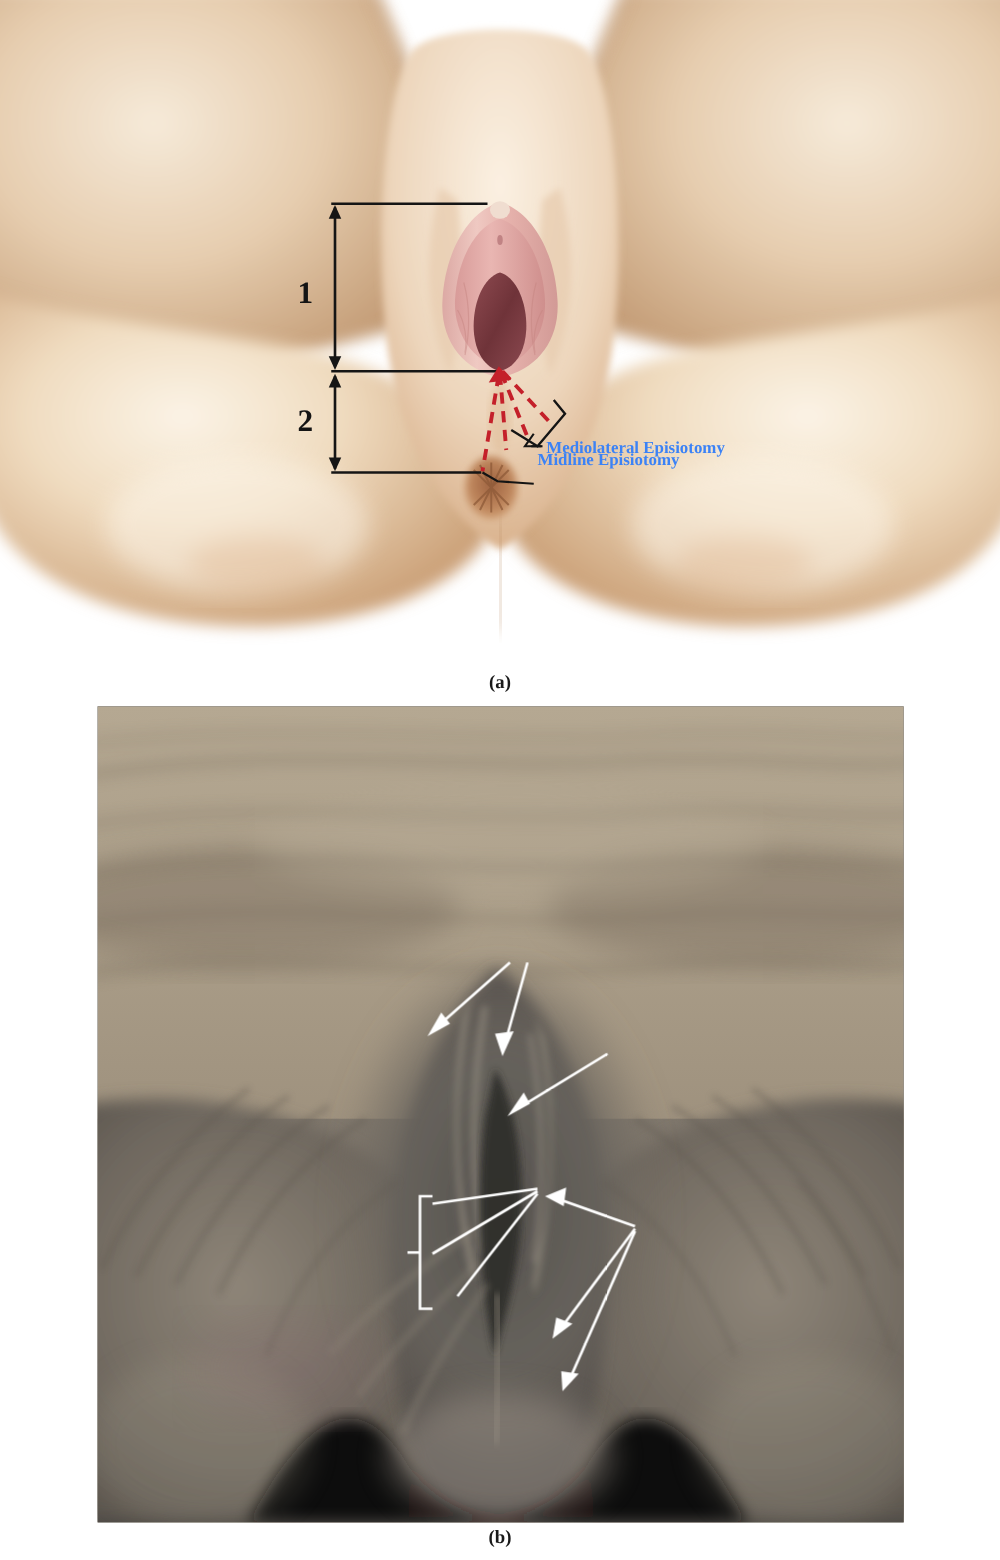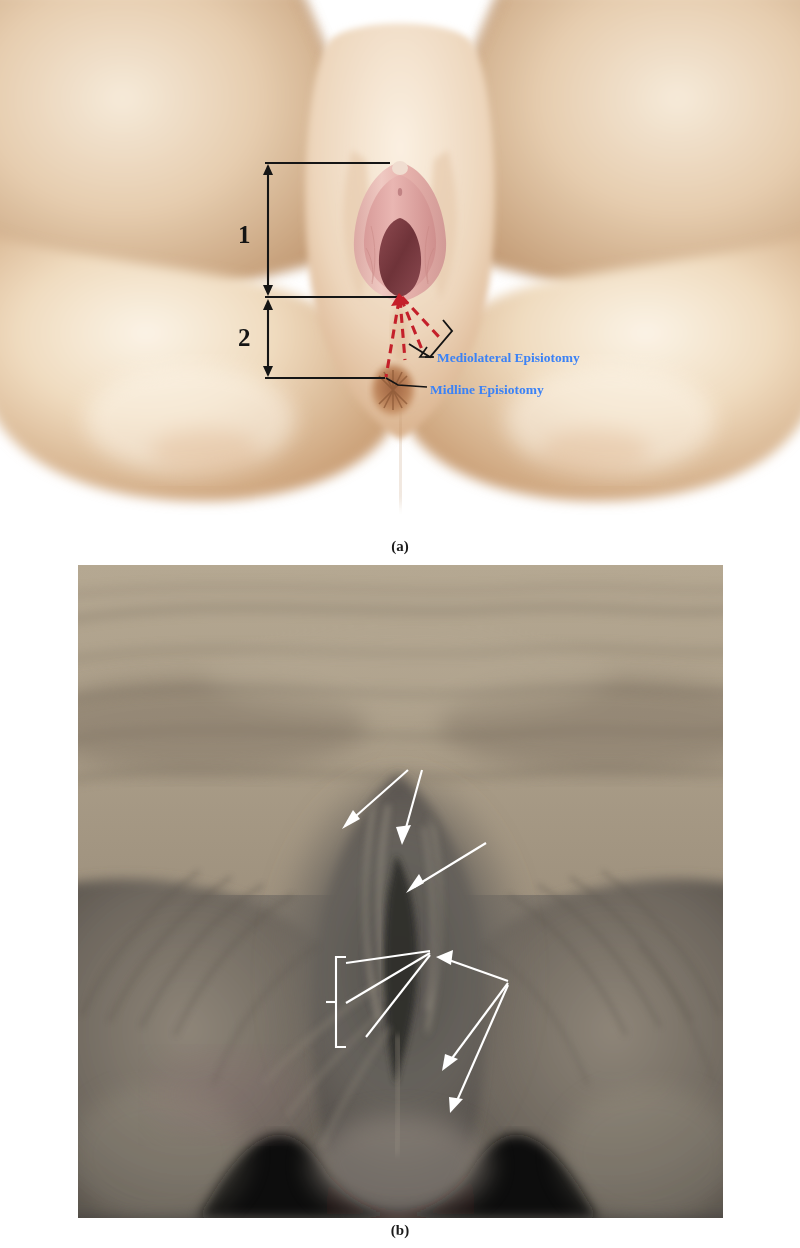--- a/index.html
+++ b/index.html
@@ -58,21 +58,21 @@
   
   .lead-label {
     position: absolute;
     font-family: Liberation Serif, serif;
     font-weight: 700;
     font-size: 13.5px;
     color: #3b82f6;
     white-space: nowrap;
   }
   #lbl-mediolateral-a { left: 437px; top: 350px; }
-  #lbl-midline-a { left: 430px; top: 382px; }
+  #lbl-midline-a { left: 430px; top: 360px; }
 
   
   #panel-b {
     position: absolute;
     left: 78px;
     top: 565px;
     width: 645px;
     height: 653px;
     overflow: hidden;
     background: #6d6a63;

